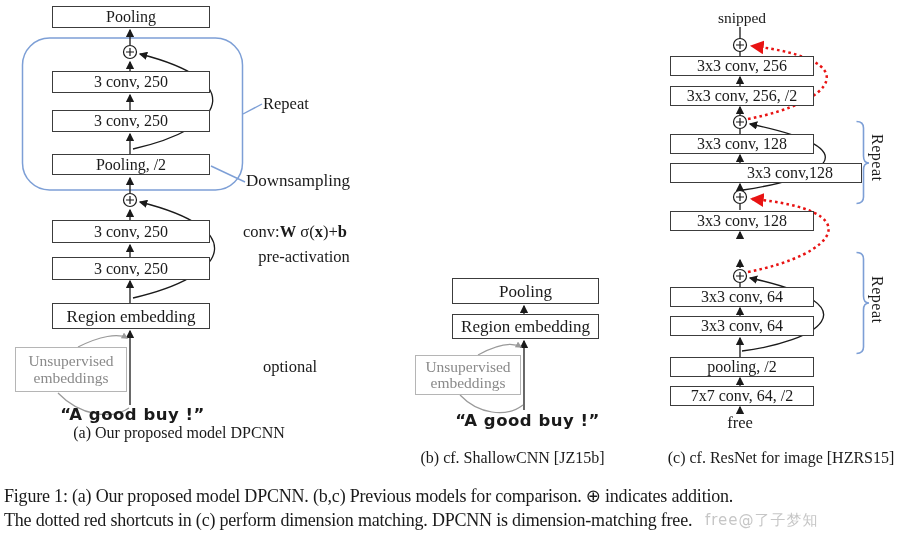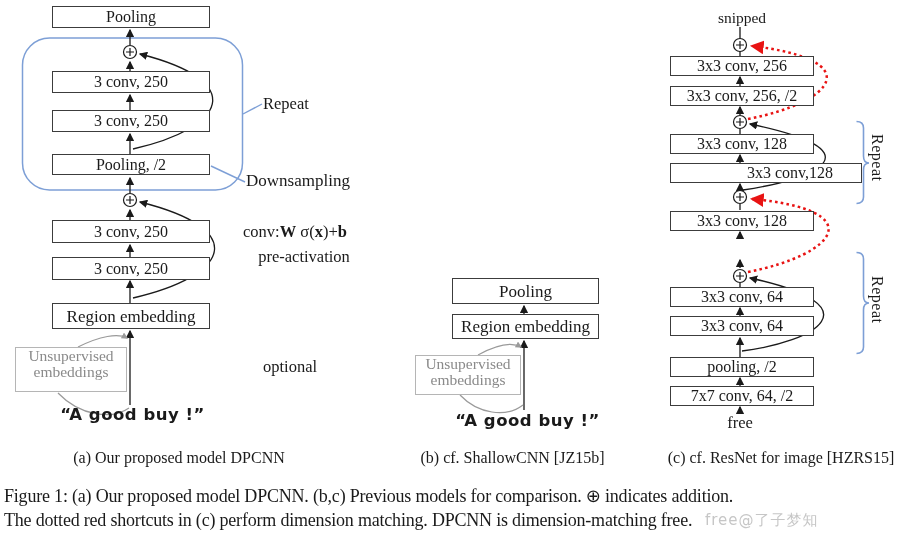--- a/index.html
+++ b/index.html
@@ -3,21 +3,21 @@
 <meta charset="utf-8">
 <style>
   html,body{margin:0;padding:0;background:#ffffff;}
   .page{position:relative;width:921px;height:537px;background:#fff;overflow:hidden;
         font-family:"Liberation Serif", serif;color:#1a1a1a;}
   svg.gfx{position:absolute;left:0;top:0;z-index:1;}
   .box{position:absolute;z-index:2;background:#fff;border:1.6px solid #3c3c3c;
        display:flex;align-items:center;justify-content:center;
        font-size:16px;line-height:1;white-space:nowrap;}
   .box-gray{position:absolute;z-index:2;background:#fff;border:1.2px solid #b5b5b5;
-       display:flex;flex-direction:column;align-items:center;justify-content:flex-start;
+       display:flex;flex-direction:column;align-items:center;justify-content:center;
        color:#8a8a8a;font-size:15.5px;line-height:1.05;}
   .lbl{position:absolute;z-index:2;font-size:16.5px;white-space:nowrap;}
   .quote{position:absolute;z-index:2;font-family:"DejaVu Sans", sans-serif;
        font-weight:700;font-size:16.5px;letter-spacing:0.5px;text-align:center;white-space:nowrap;}
   .cap{position:absolute;z-index:2;font-size:16px;text-align:center;white-space:nowrap;}
   .vert{position:absolute;z-index:2;writing-mode:vertical-rl;font-size:16px;
        letter-spacing:0.5px;white-space:nowrap;}
   .figcap{position:absolute;z-index:2;font-size:18px;white-space:nowrap;letter-spacing:-0.2px;}
   .watermark{position:absolute;z-index:3;font-family:"DejaVu Sans", sans-serif;
        font-size:15px;color:rgba(160,160,160,0.6);letter-spacing:1px;white-space:nowrap;}
@@ -137,21 +137,21 @@
     <span>Unsupervised</span>
     <span>embeddings</span>
   </div>
   <div class="quote" style="left:45px;top:405px;width:175px;">“A good buy !”</div>
 
   <div class="lbl" style="left:263px;top:94px;">Repeat</div>
   <div class="lbl" style="left:246px;top:171px;font-size:17px;">Downsampling</div>
   <div class="lbl" style="left:243px;top:247px;width:122px;text-align:center;">pre-activation</div>
   <div class="lbl" style="left:243px;top:222px;"><span>conv:</span><span class="b">W</span><span> σ(</span><span class="b">x</span><span>)+</span><span class="b">b</span></div>
   <div class="lbl" style="left:263px;top:357px;">optional</div>
-  <div class="cap" style="left:34px;top:449px;width:290px;">(a)  Our proposed model DPCNN</div>
+  <div class="cap" style="left:34px;top:424px;width:290px;">(a)  Our proposed model DPCNN</div>
 
   <div class="box" style="left:452px;top:278px;width:145px;height:24px;font-size:17px;">Pooling</div>
   <div class="box" style="left:452px;top:314px;width:145px;height:23px;font-size:17px;">Region embedding</div>
   <div class="box-gray" style="left:415px;top:355px;width:104px;height:38px;">
     <span>Unsupervised</span>
     <span>embeddings</span>
   </div>
   <div class="quote" style="left:440px;top:411px;width:175px;">“A good buy !”</div>
   <div class="cap" style="left:395px;top:449px;width:235px;">(b)  cf. ShallowCNN [JZ15b]</div>
 

